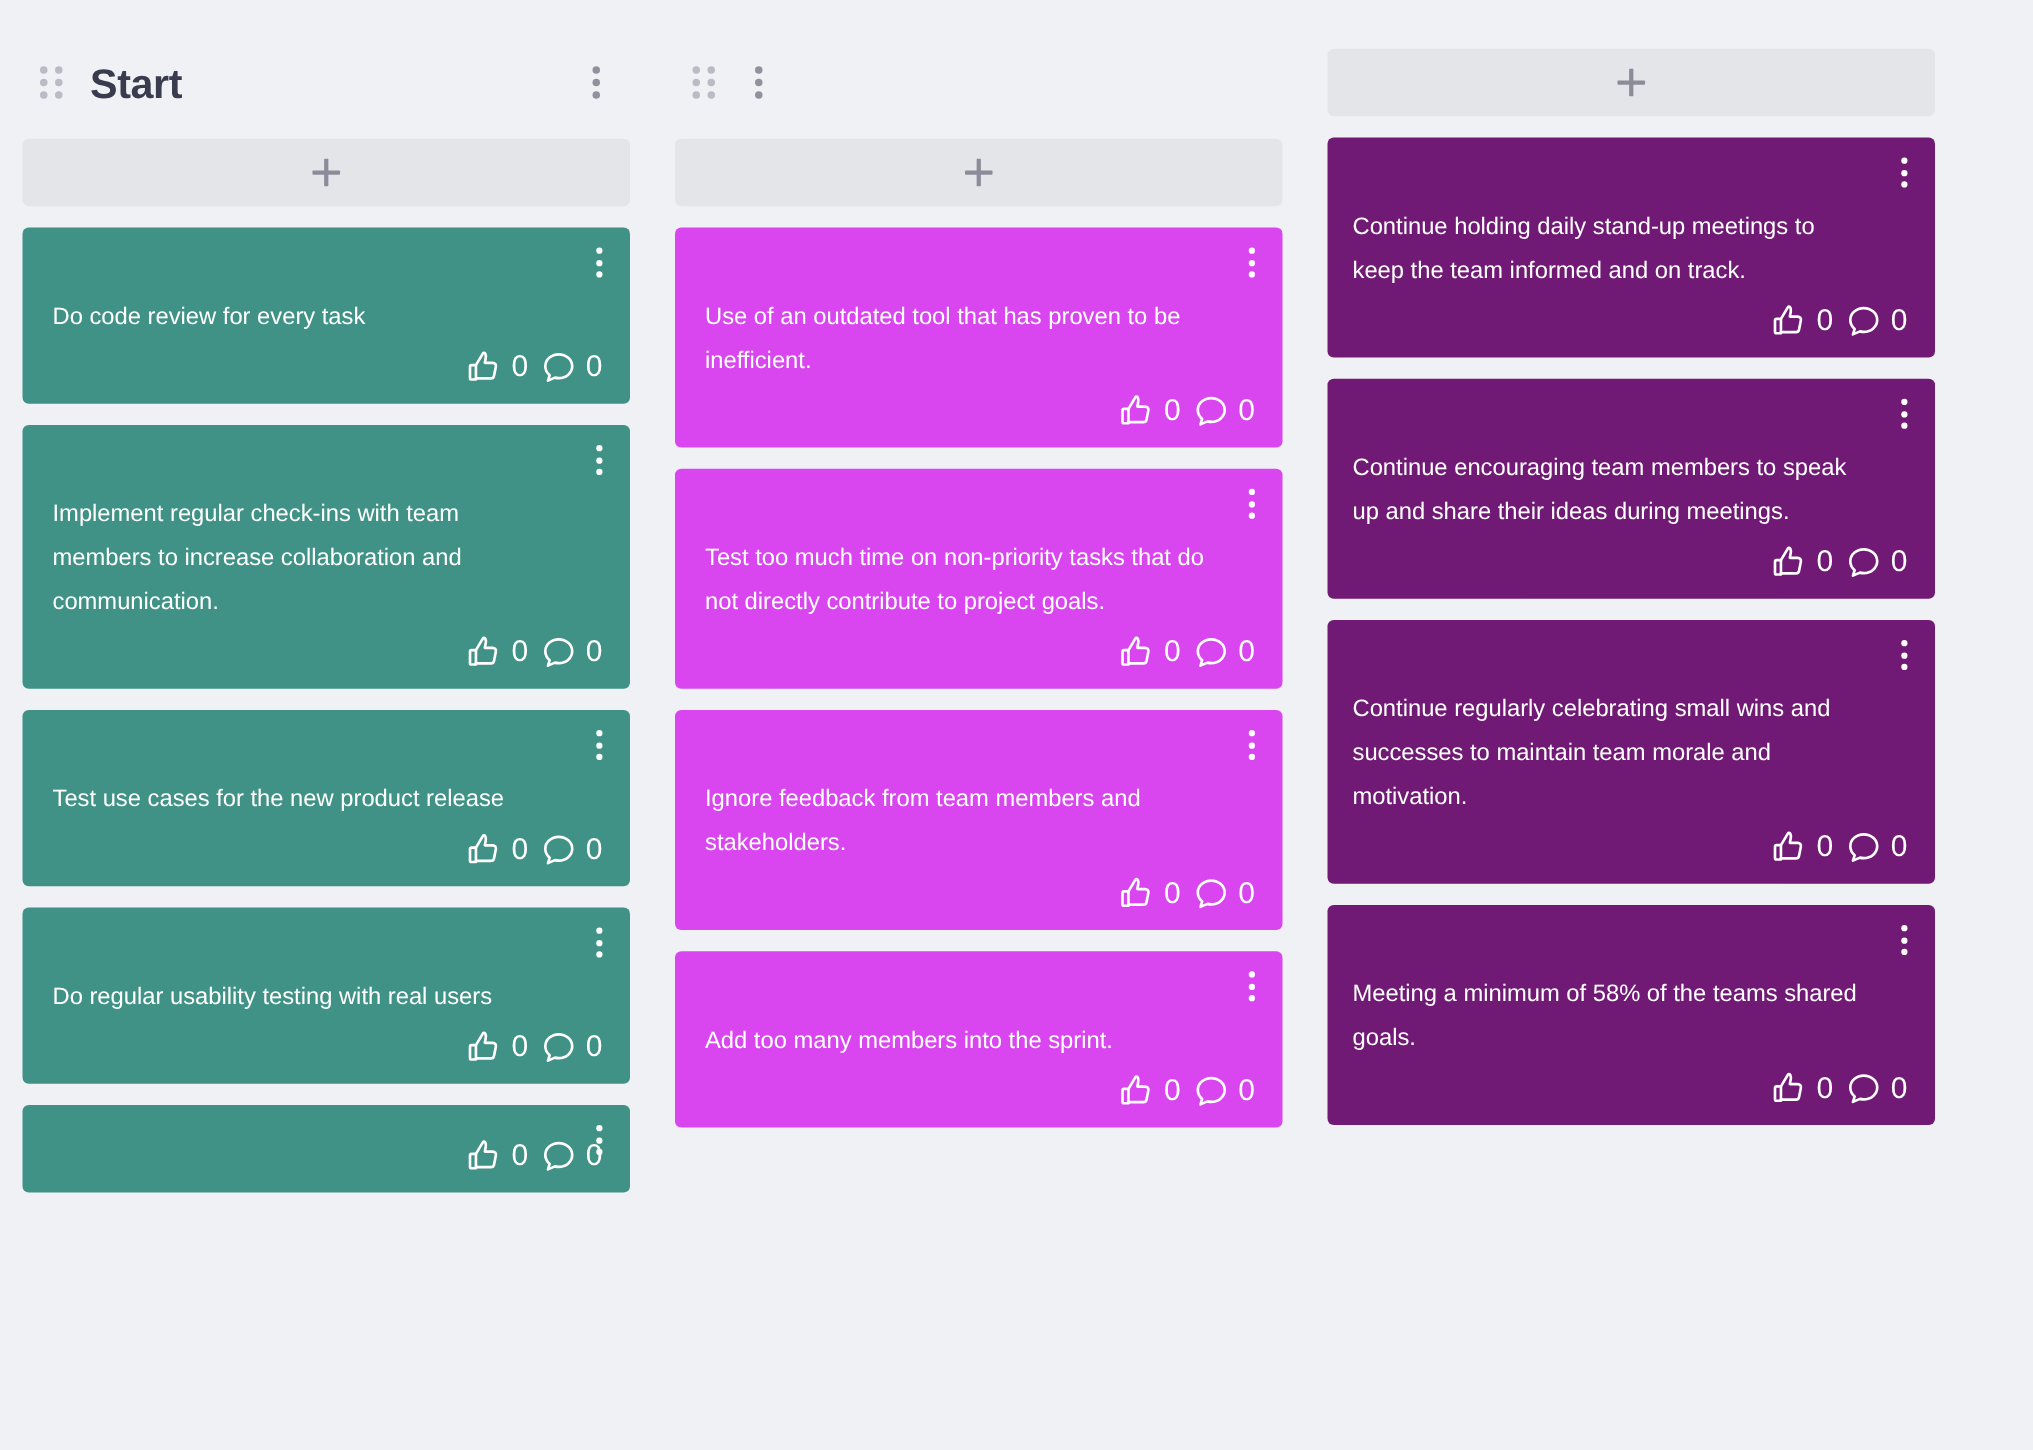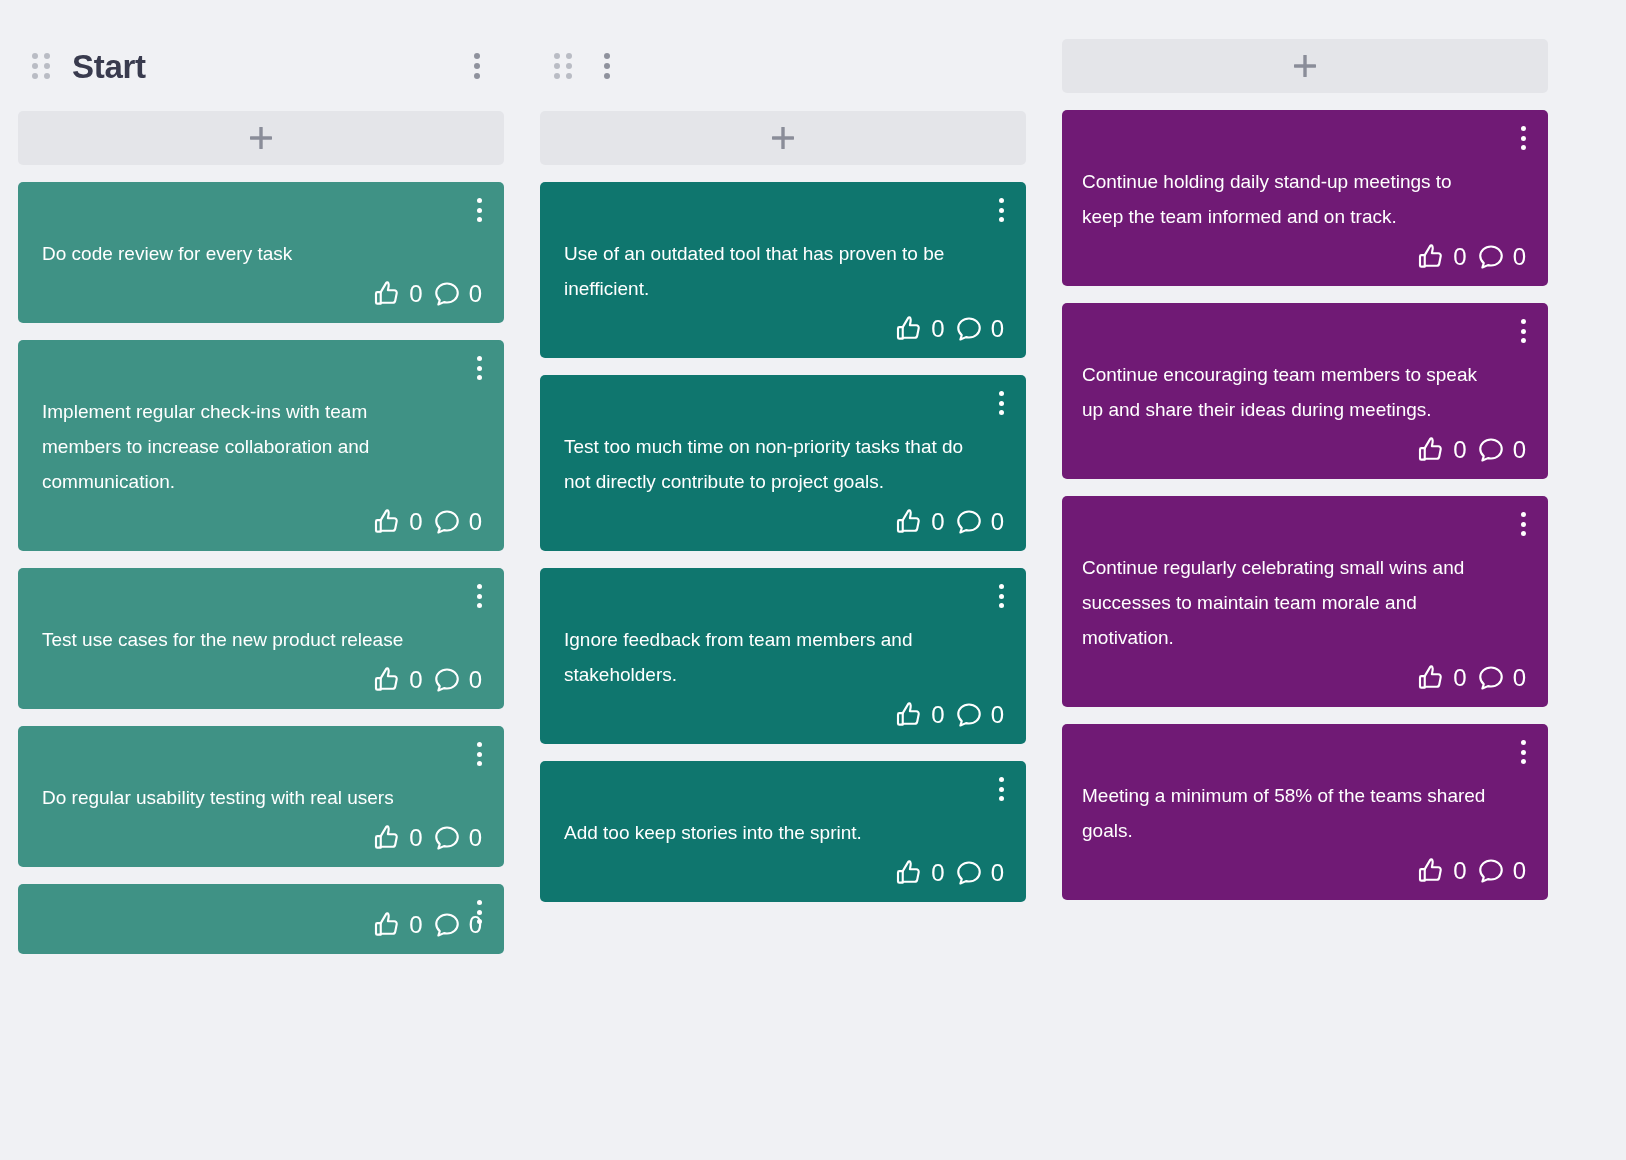--- a/index.html
+++ b/index.html
@@ -116,21 +116,21 @@
 
   .card {
     border-radius: 5px;
     padding: 18px 22px 12px 24px;
     box-sizing: border-box;
     position: relative;
     color: #ffffff;
     cursor: pointer;
   }
   .card.green  { background: #3f9285; }
-  .card.red    { background: #0f766e; }
+  .card.red    { background: #d946ef; }
   .card.purple { background: #701a75; padding-left: 20px; }
 
   .card-text {
     font-size: 19px;
     line-height: 35px;
     color: #ffffff;
     padding-right: 34px;
     white-space: pre-wrap;
     word-wrap: break-word;
     margin-top: 36px;
@@ -414,21 +414,21 @@
               <span class="stat-count">0</span>
             </div>
           </div>
         </div>
         <div class="card red">
           <div class="card-menu">
             <span></span>
             <span></span>
             <span></span>
           </div>
-          <div class="card-text">Add too keep stories into the sprint.</div>
+          <div class="card-text">Add too many members into the sprint.</div>
           <div class="card-footer">
             <div class="stat">
               <svg width="30" height="30" viewBox="0 0 24 24" fill="none" stroke="#ffffff" stroke-width="1.7" stroke-linecap="round" stroke-linejoin="round">
                 <path d="M7 10.5v9.2H4.2a1 1 0 0 1-1-1v-7.2a1 1 0 0 1 1-1H7z"></path>
                 <path d="M7 10.5l4.4-7.4a0.9 0.9 0 0 1 1.6.1c.35.8.5 1.7.3 2.6L12.7 9h5.1a2 2 0 0 1 1.96 2.4l-1.2 6a2 2 0 0 1-1.96 1.6H7"></path>
               </svg>
               <span class="stat-count">0</span>
             </div>
             <div class="stat">
               <svg width="30" height="30" viewBox="0 0 24 24" fill="none" stroke="#ffffff" stroke-width="1.7" stroke-linecap="round" stroke-linejoin="round">

